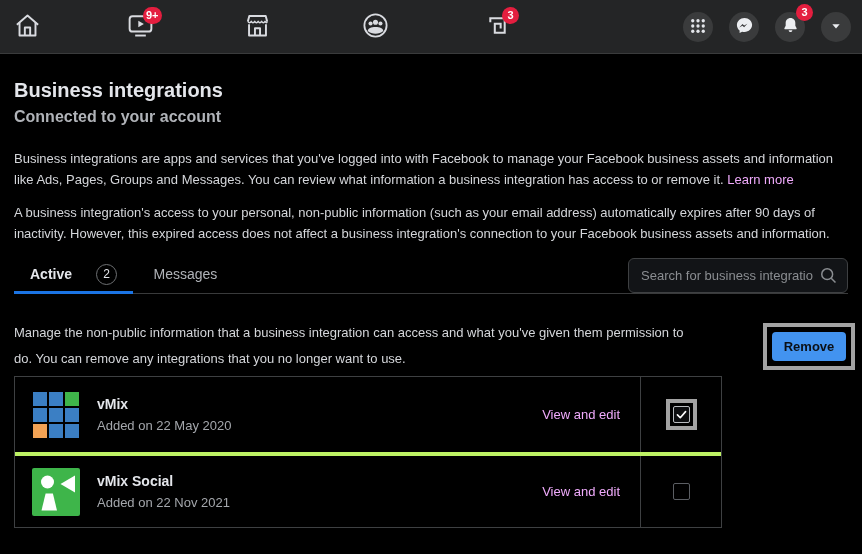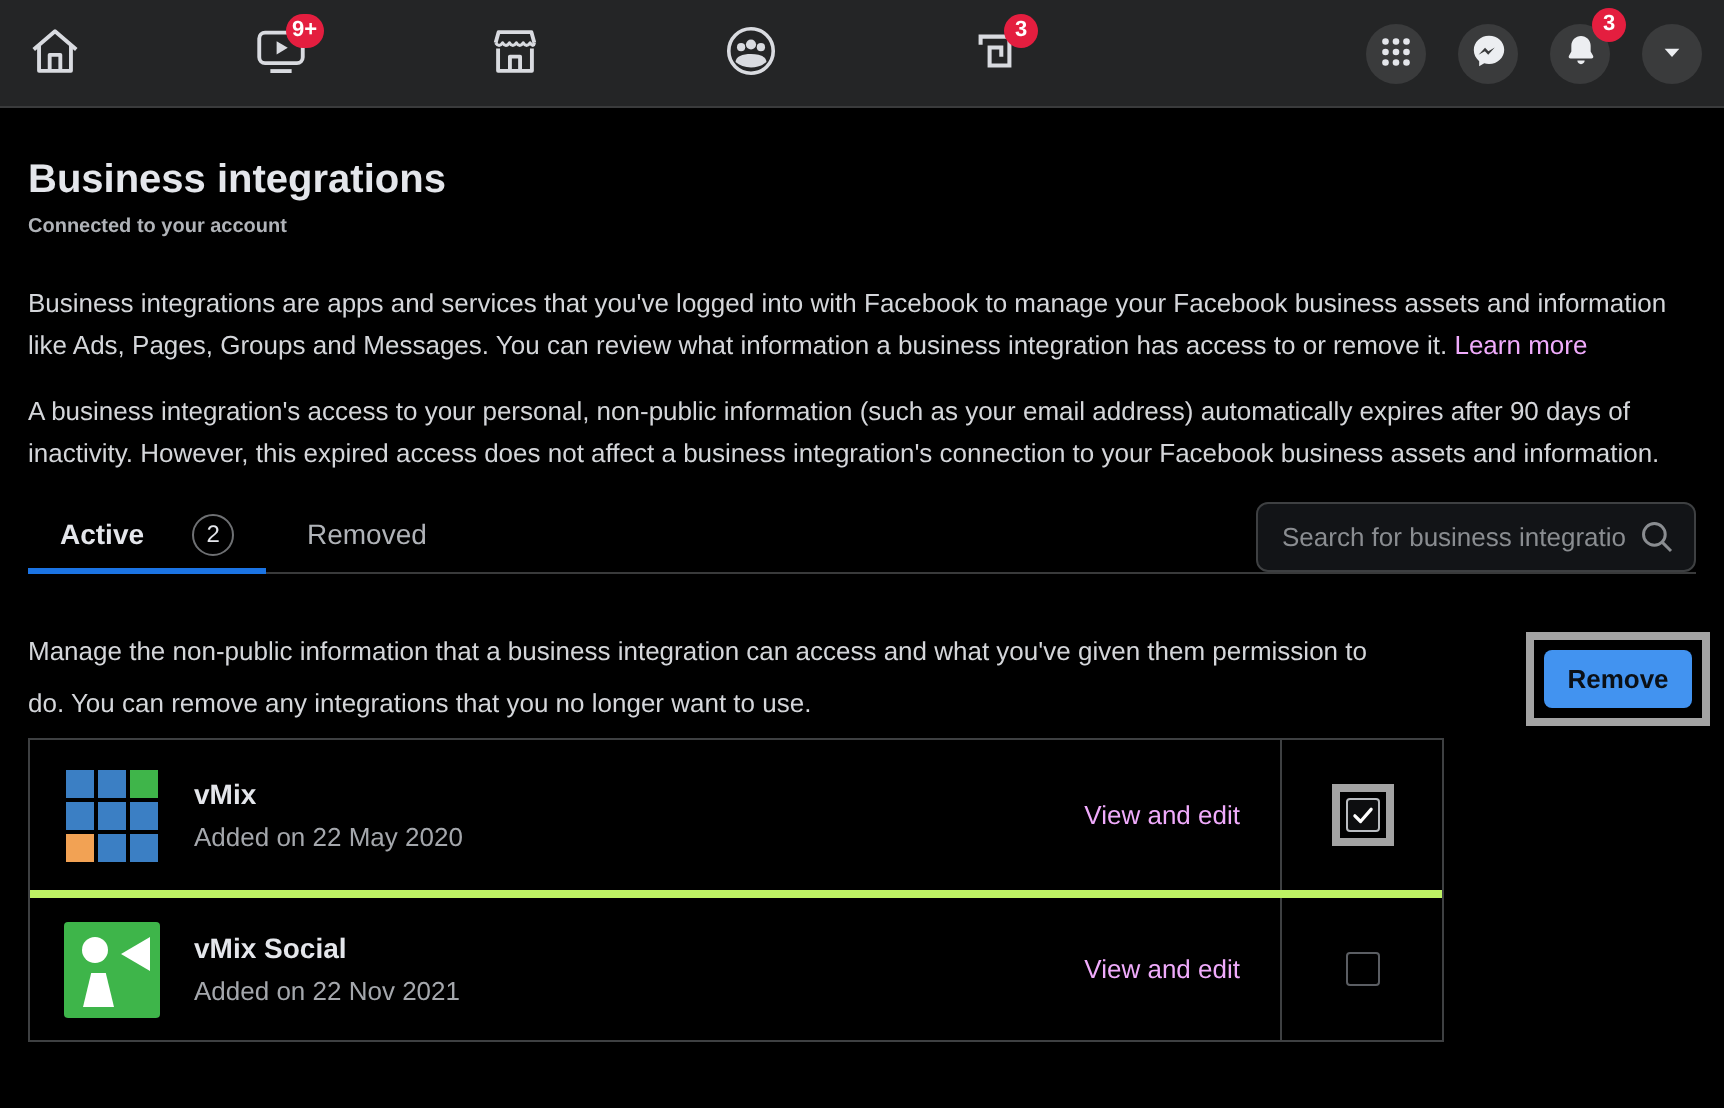--- a/index.html
+++ b/index.html
@@ -29,21 +29,21 @@
   .nav-right { position:absolute; top:12px; right:11px; display:flex; gap:16px; }
   .circle-btn {
     width:30px; height:30px; border-radius:50%;
     background:#3a3b3c; border:none; cursor:pointer; position:relative;
     display:flex; align-items:center; justify-content:center;
   }
   .circle-btn .nav-badge { top:-8px; right:-8px; }
   
   .main { padding:0 14px; }
   .page-title { margin-top:25px; font-size:20px; font-weight:bold; color:#e4e6eb; }
-  .page-subtitle { margin-top:6px; font-size:10px; font-weight:600; color:#b0b3b8; }
+  .page-subtitle { margin-top:6px; font-size:16px; font-weight:600; color:#b0b3b8; }
   .desc { margin-top:22px; font-size:13px; line-height:21px; color:#d4d6da; max-width:838px; }
   .desc + .desc { margin-top:12px; }
   .link { color:#f0abfc; cursor:pointer; text-decoration:none; }
   
   .tabs-row { position:relative; margin-top:13px; height:37px; }
   .tabs-row::after {
     content:""; position:absolute; left:0; right:0; bottom:0;
     height:1px; background:#393a3b;
   }
   .tab {
@@ -204,21 +204,21 @@
   <p class="desc"><span>Business integrations are apps and services that you've logged into with Facebook to manage your Facebook business assets and information like Ads, Pages, Groups and Messages. You can review what information a business integration has access to or remove it. </span><a class="link">Learn more</a></p>
 
   <p class="desc">A business integration's access to your personal, non-public information (such as your email address) automatically expires after 90 days of inactivity. However, this expired access does not affect a business integration's connection to your Facebook business assets and information.</p>
 
   <div class="tabs-row">
     <div class="tab active">
       <span>Active</span>
       <span class="tab-count">2</span>
     </div>
     <div class="tab">
-      <span>Removed</span>
+      <span>Messages</span>
     </div>
     <div class="search-box">
       <input class="search-input" type="text" placeholder="Search for business integrations" style="">
       <span class="search-icon">
         <svg width="21" height="21" viewBox="0 0 24 24" fill="none" stroke="#8a8d91" stroke-width="1.7">
           <circle cx="10.5" cy="10.5" r="6.2"></circle>
             <path d="M15.1 15.1 L20 20"></path>
         </svg>
       </span>
     </div>

